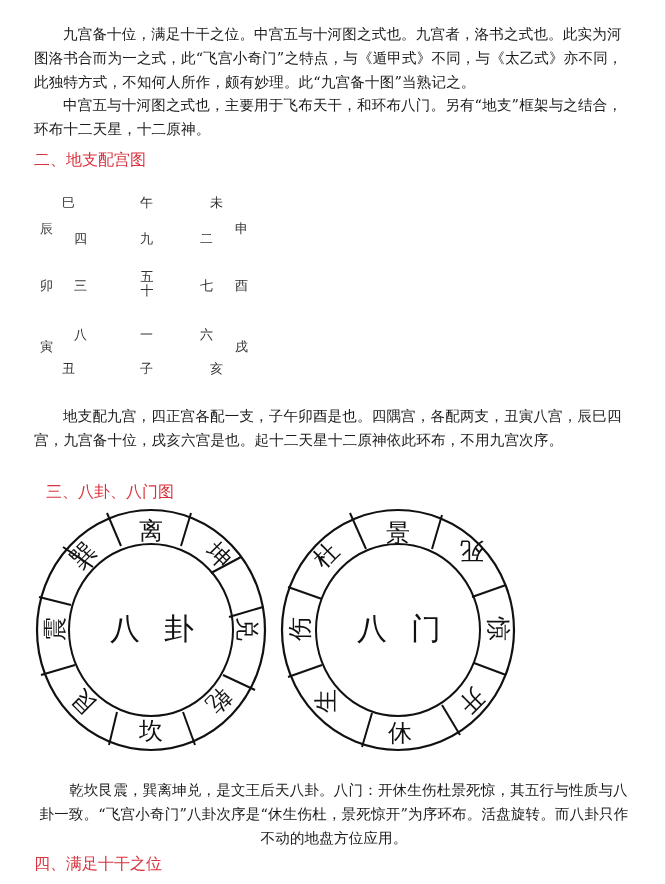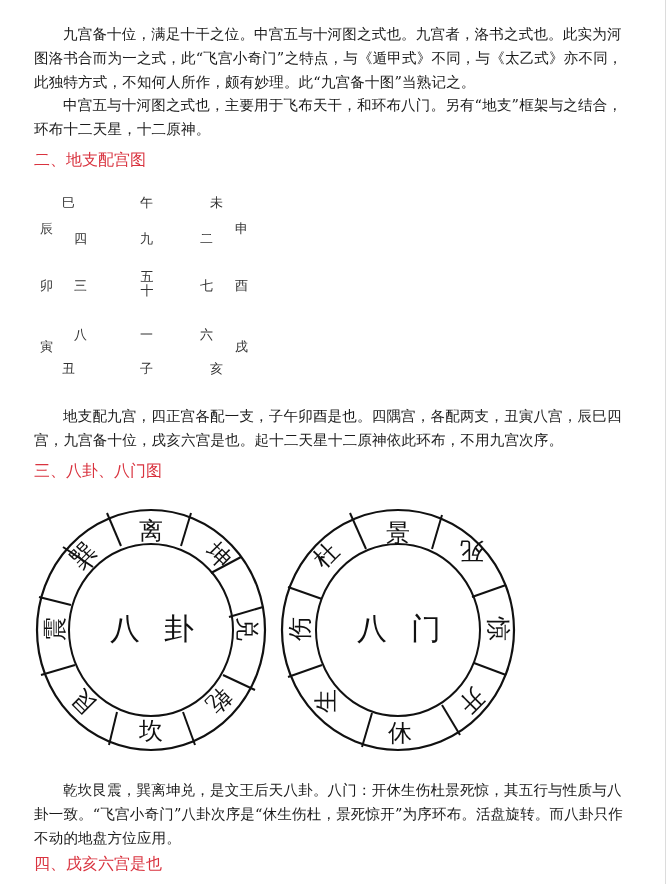--- a/index.html
+++ b/index.html
@@ -66,21 +66,21 @@
   <span class="zhi" style="left:40px;top:340px;">寅</span>
   <span class="zhi" style="left:235px;top:340px;">戌</span>
 
   <span class="zhi" style="left:62px;top:362px;">丑</span>
   <span class="zhi" style="left:140px;top:362px;">子</span>
   <span class="zhi" style="left:210px;top:362px;">亥</span>
 </div>
 
 <p class="para" style="top:404px;">地支配九宫，四正宫各配一支，子午卯酉是也。四隅宫，各配两支，丑寅八宫，辰巳四宫，九宫备十位，戌亥六宫是也。起十二天星十二原神依此环布，不用九宫次序。</p>
 
-<h2 class="heading" style="top:461px;">三、八卦、八门图</h2>
+<h2 class="heading" style="top:482px;margin-left:12px;">三、八卦、八门图</h2>
 
 <div class="circle-wrap" style="left:33px;top:505px;">
   <svg width="238" height="250" viewBox="0 0 238 250">
     <ellipse cx="118" cy="125" rx="114" ry="120" fill="none" stroke="#111" stroke-width="2.2"></ellipse>
     <ellipse cx="118" cy="125" rx="82" ry="86" fill="none" stroke="#111" stroke-width="2"></ellipse>
     <g stroke="#111" stroke-width="2">
       <line x1="88" y1="41" x2="74" y2="8"></line>
       <line x1="148" y1="41" x2="158" y2="8"></line>
       <line x1="178" y1="68" x2="208" y2="52"></line>
       <line x1="196" y1="112" x2="230" y2="102"></line>
@@ -132,15 +132,15 @@
       <text x="24" y="132" transform="rotate(-90 24 124)">伤</text>
       <text x="50" y="58" transform="rotate(-45 50 50)">杜</text>
     </g>
     <g font-size="30" fill="#111" text-anchor="middle">
       <text x="96" y="134">八</text>
       <text x="150" y="134">门</text>
     </g>
   </svg>
 </div>
 
-<p class="para" style="top:778px;">乾坎艮震，巽离坤兑，是文王后天八卦。八门：开休生伤杜景死惊，其五行与性质与八卦一致。“飞宫小奇门”八卦次序是“休生伤杜，景死惊开”为序环布。活盘旋转。而八卦只作不动的地盘方位应用。</p>
+<p class="para" style="top:778px;text-align:center;">乾坎艮震，巽离坤兑，是文王后天八卦。八门：开休生伤杜景死惊，其五行与性质与八卦一致。“飞宫小奇门”八卦次序是“休生伤杜，景死惊开”为序环布。活盘旋转。而八卦只作不动的地盘方位应用。</p>
 
-<h2 class="heading" style="top:854px;">四、戌亥六宫是也</h2>
+<h2 class="heading" style="top:854px;">四、满足十干之位</h2>
 
 </body></html>

